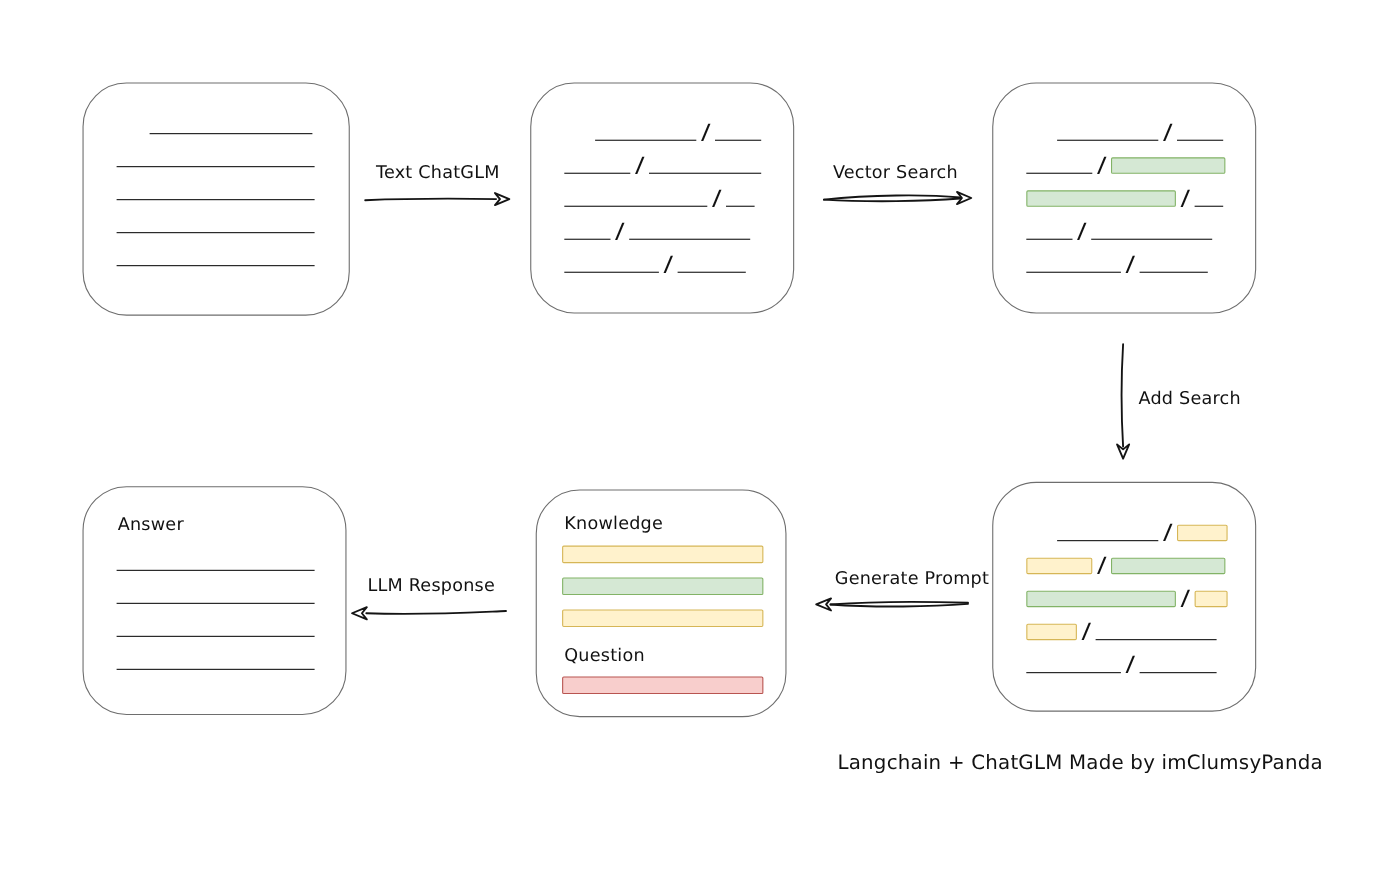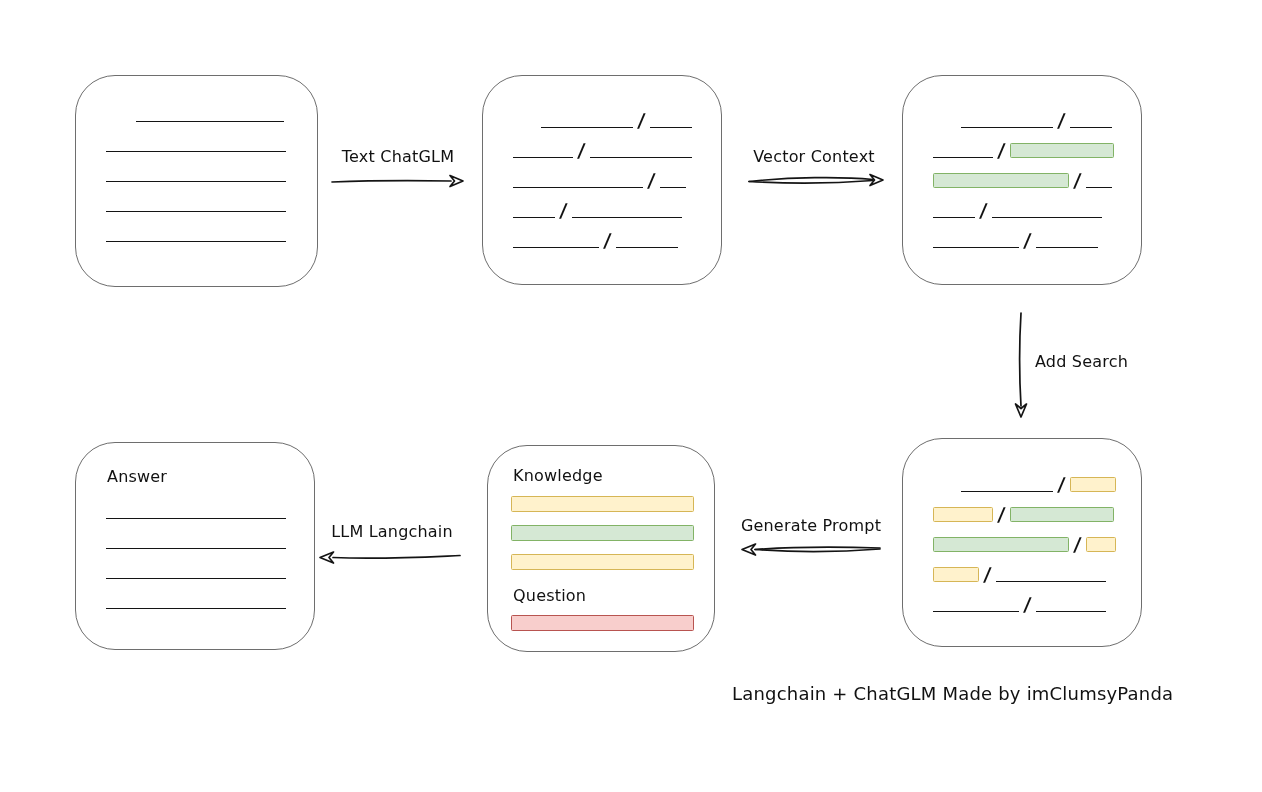--- a/index.html
+++ b/index.html
@@ -68,20 +68,21 @@
     stroke-width: 1.7;
     fill: none;
     stroke-linecap: round;
     stroke-linejoin: round;
   }
   .caption {
     position: absolute;
     font-size: 18px;
     font-weight: 500;
     letter-spacing: 0.2px;
+    text-align: center;
     white-space: nowrap;
   }
 </style>
 </head>
 <body>
 
 <div class="canvas">
 
   <div class="node" style="left:75px; top:75px; width:243px; height:212px;">
     <div class="rows" style="padding:16px 0 0 30px;">
@@ -227,41 +228,41 @@
         <div class="bar pbar bar-red"></div>
       </div>
   </div>
 
   <div class="arrow-label" style="left:330px; top:147px; width:136px;">Text ChatGLM</div>
   <svg class="arrow" style="left:330px; top:169px;" width="138" height="24">
     <path d="M2 13 C 40 11.5, 92 11.5, 121 12"></path>
     <path d="M120 6.5 L133 12 L120 17.5 L124.5 12 Z"></path>
   </svg>
 
-  <div class="arrow-label" style="left:744px; top:147px; width:140px;">Vector Context</div>
+  <div class="arrow-label" style="left:744px; top:147px; width:140px;">Vector Search</div>
   <svg class="arrow" style="left:746px; top:168px;" width="142" height="24">
     <path d="M3 13.5 C 45 9, 95 8.5, 127 11.5"></path>
     <path d="M3 13.5 C 45 16, 95 15, 127 12.5"></path>
     <path d="M124 6.5 L137 12 L124 17.5 L128.5 12 Z"></path>
   </svg>
 
   <div class="arrow-label" style="left:1035px; top:352px;">Add Search</div>
   <svg class="arrow" style="left:1009px; top:311px;" width="24" height="110">
     <path d="M12 2 C 10 35, 10.5 70, 12 95"></path>
     <path d="M6.5 93 L12 106 L17.5 93 L12 97.5 Z"></path>
   </svg>
 
-  <div class="arrow-label" style="left:738px; top:516px; width:146px;">Generate Prompt</div>
+  <div class="arrow-label" style="left:756px; top:516px; width:146px;">Generate Prompt</div>
   <svg class="arrow" style="left:737px; top:537px;" width="146" height="24">
     <path d="M18 12.5 C 60 9.5, 110 10, 143 11"></path>
     <path d="M18 12.5 C 60 15.5, 110 14.5, 143 12"></path>
     <path d="M18.5 7 L5 12.5 L18.5 18 L14 12.5 Z"></path>
   </svg>
 
-  <div class="arrow-label" style="left:330px; top:522px; width:124px;">LLM Langchain</div>
+  <div class="arrow-label" style="left:330px; top:522px; width:124px;">LLM Response</div>
   <svg class="arrow" style="left:315px; top:546px;" width="148" height="24">
     <path d="M18 11.5 C 70 13.5, 120 10.5, 145 9.5"></path>
     <path d="M18.5 6 L5 11.5 L18.5 17 L14 11.5 Z"></path>
   </svg>
 
   <div class="caption" style="left:732px; top:683px; width:500px;">Langchain + ChatGLM Made by imClumsyPanda</div>
 
 </div>
 
 </body></html>

